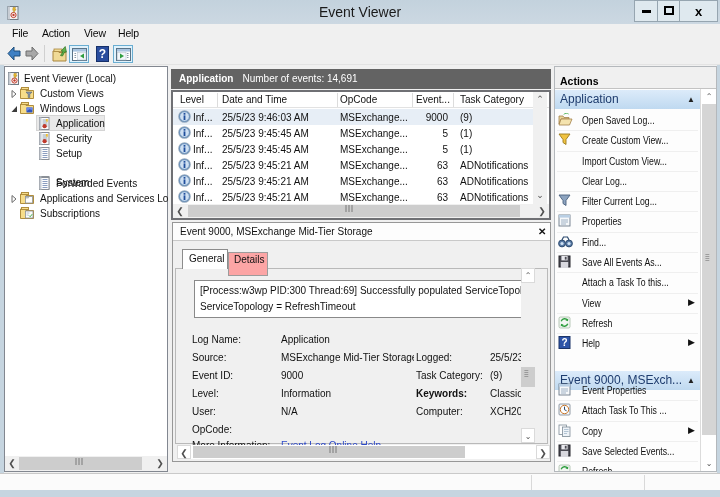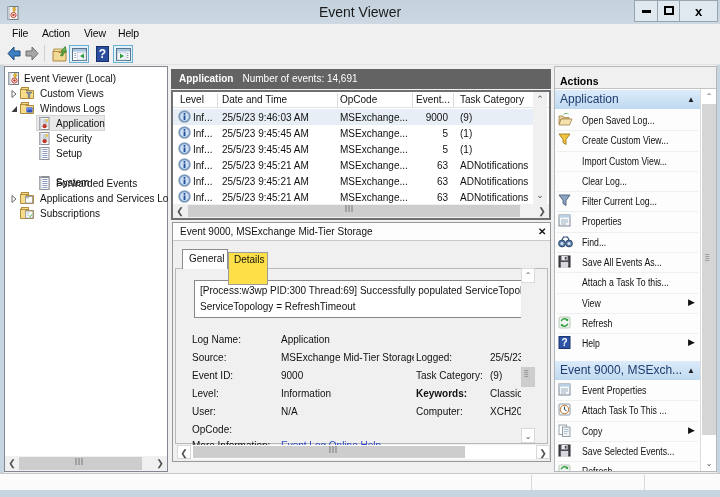--- a/index.html
+++ b/index.html
@@ -343,21 +343,21 @@
           <div class="abs grip" style="left:172px;top:0;font-size:9px;">lll</div>
           <div class="sbtn" style="left:362px;top:0;width:14px;height:14px;line-height:14px;font-size:9px;">❯</div>
         </div>
       </div>
       <div id="detail" class="abs">
         <div class="abs" style="left:0;top:0;width:377px;height:18px;background:#fdfdfd;border-bottom:1px solid #c9c9c9;">
           <span class="abs" style="left:7px;top:3px;">Event 9000, MSExchange Mid-Tier Storage</span>
           <span class="abs" style="left:365px;top:3px;font-weight:bold;font-size:10px;">✕</span>
         </div>
 
-        <div class="abs" style="left:55px;top:29px;width:40px;height:33px;background:#fde047;border:1px solid #9c9c9c;z-index:2;">
+        <div class="abs" style="left:55px;top:29px;width:40px;height:24px;background:#fca5a5;border:1px solid #9c9c9c;z-index:2;">
           <span class="abs" style="left:5px;top:1px;">Details</span>
         </div>
         <div class="abs" style="left:9px;top:26px;width:46px;height:20px;background:#fff;border:1px solid #8c8c8c;border-bottom:none;z-index:3;">
           <span class="abs" style="left:6px;top:3px;">General</span>
         </div>
         <div class="abs" style="left:2px;top:45px;width:373px;height:176px;border:1px solid #b9b9b9;background:#f0f0f0;"></div>
 
         <div class="abs" style="left:21px;top:57px;width:328px;height:38px;background:#fff;border:1px solid #898989;overflow:hidden;">
           <div class="abs" style="left:5px;top:4px;width:400px;">[Process:w3wp PID:300 Thread:69] Successfully populated ServiceTopolog</div>
           <div class="abs" style="left:5px;top:20px;width:400px;">ServiceTopology = RefreshTimeout</div>
@@ -489,21 +489,21 @@
       <div class="aitem" style="top:266px;">
             <svg width="13" height="13" viewBox="0 0 13 13">
               <rect x="1" y="0.5" width="11" height="12" fill="#2d54a8" stroke="#1c3468"></rect>
               <text x="6.5" y="10" text-anchor="middle" font-family="Liberation Sans" font-size="10" font-weight="bold" fill="#fff">?</text>
             </svg>
             <span class="al">Help</span>
             <span class="ar">▶</span>
           </div>
       <div class="asep" style="top:266px;"></div>
       </div>
-      <div class="sechead abs" style="left:0;top:294px;">Event 9000, MSExch...<span class="tri">▲</span></div>
+      <div class="sechead abs" style="left:0;top:304px;">Event 9000, MSExch...<span class="tri">▲</span></div>
       <div id="alist2">
       <div class="aitem" style="top:313px;">
             <svg width="13" height="13" viewBox="0 0 13 13">
               <rect x="1" y="1" width="11" height="11" fill="#f6f8fa" stroke="#6d7b89" stroke-width="0.9"></rect>
               <rect x="1" y="1" width="11" height="2.6" fill="#b9cfe4"></rect>
               <path d="M3 6 h7 M3 8 h7 M3 10 h5" stroke="#8aa0b6" stroke-width="0.8"></path>
             </svg>
             <span class="al">Event Properties</span>
           </div>
       <div class="aitem" style="top:333px;">

